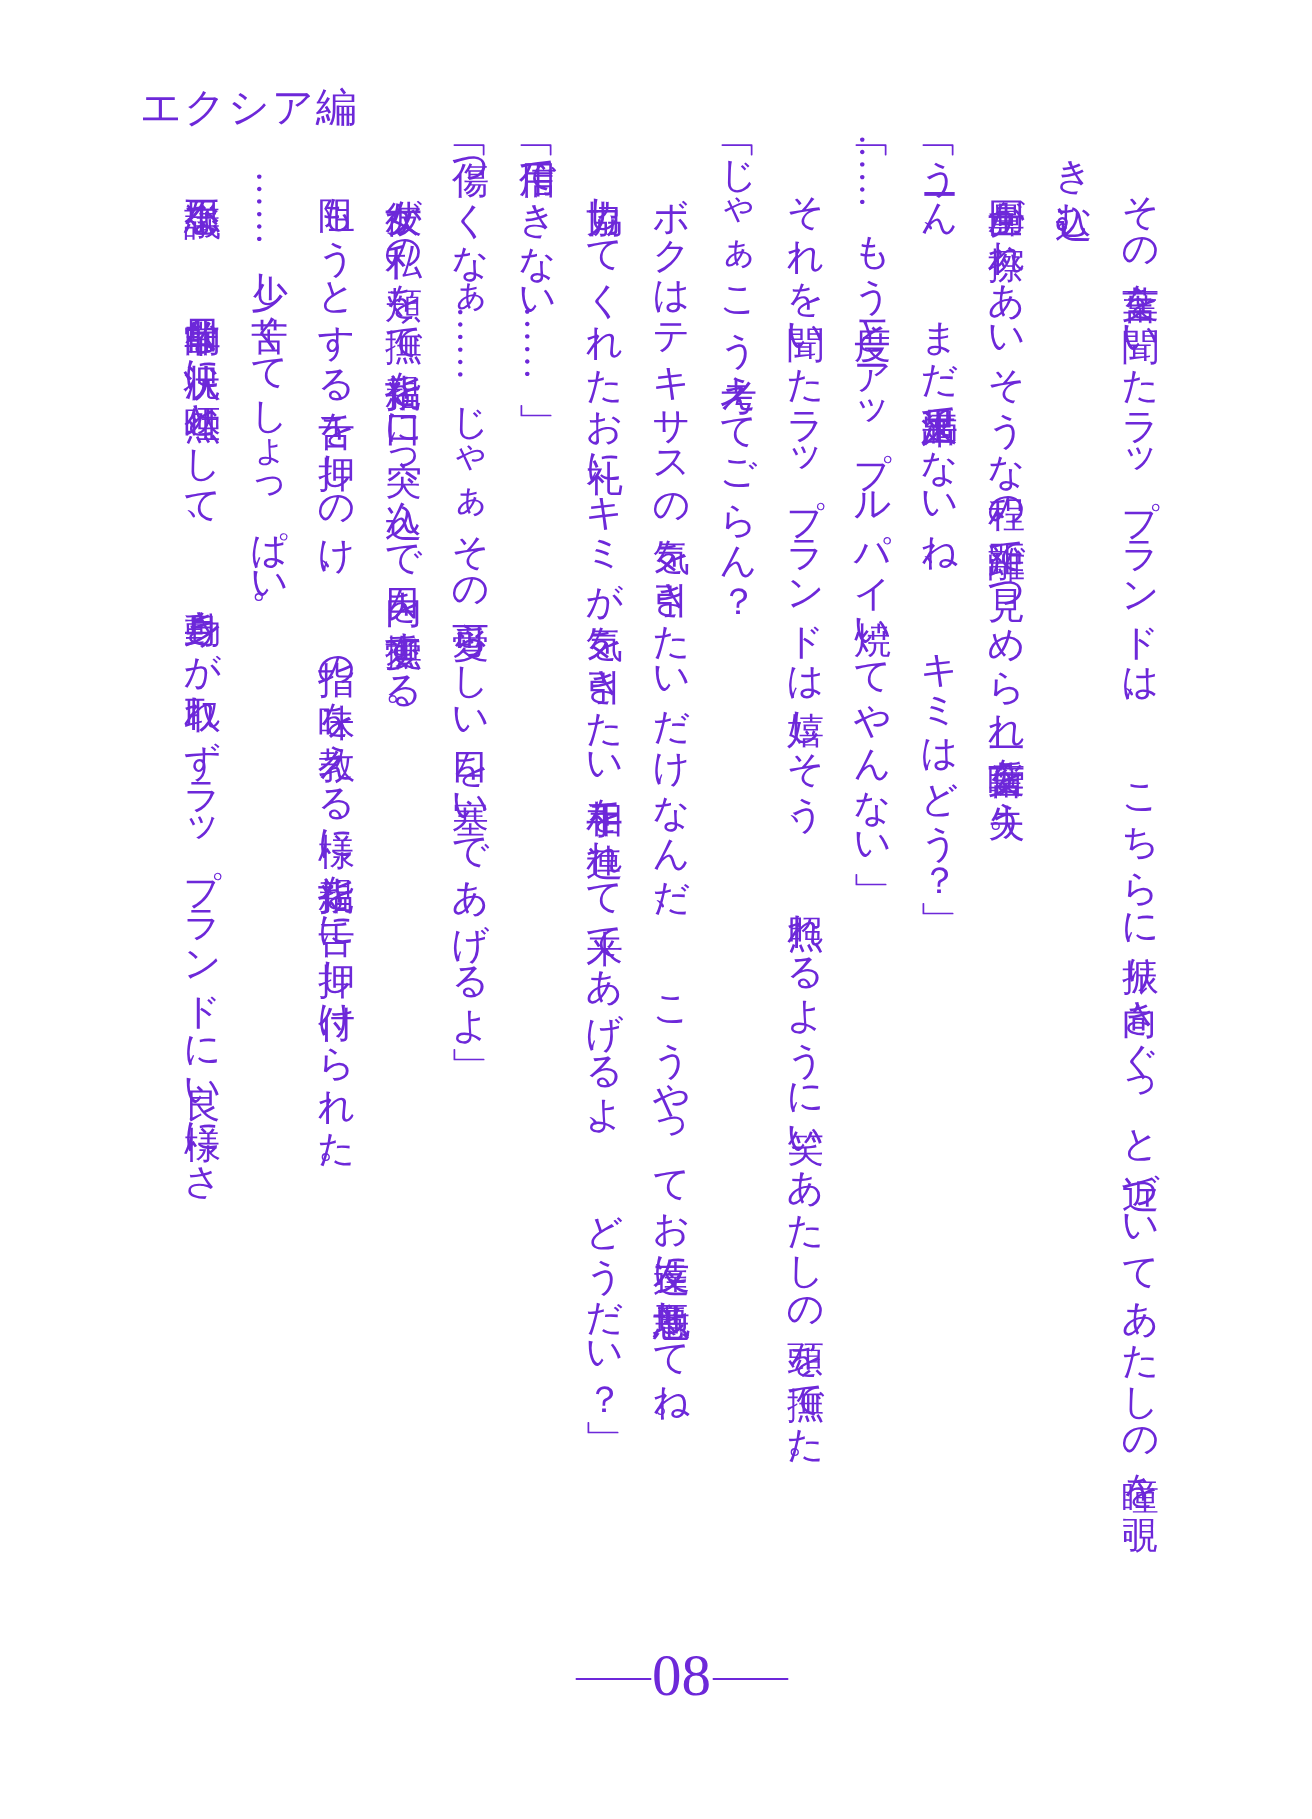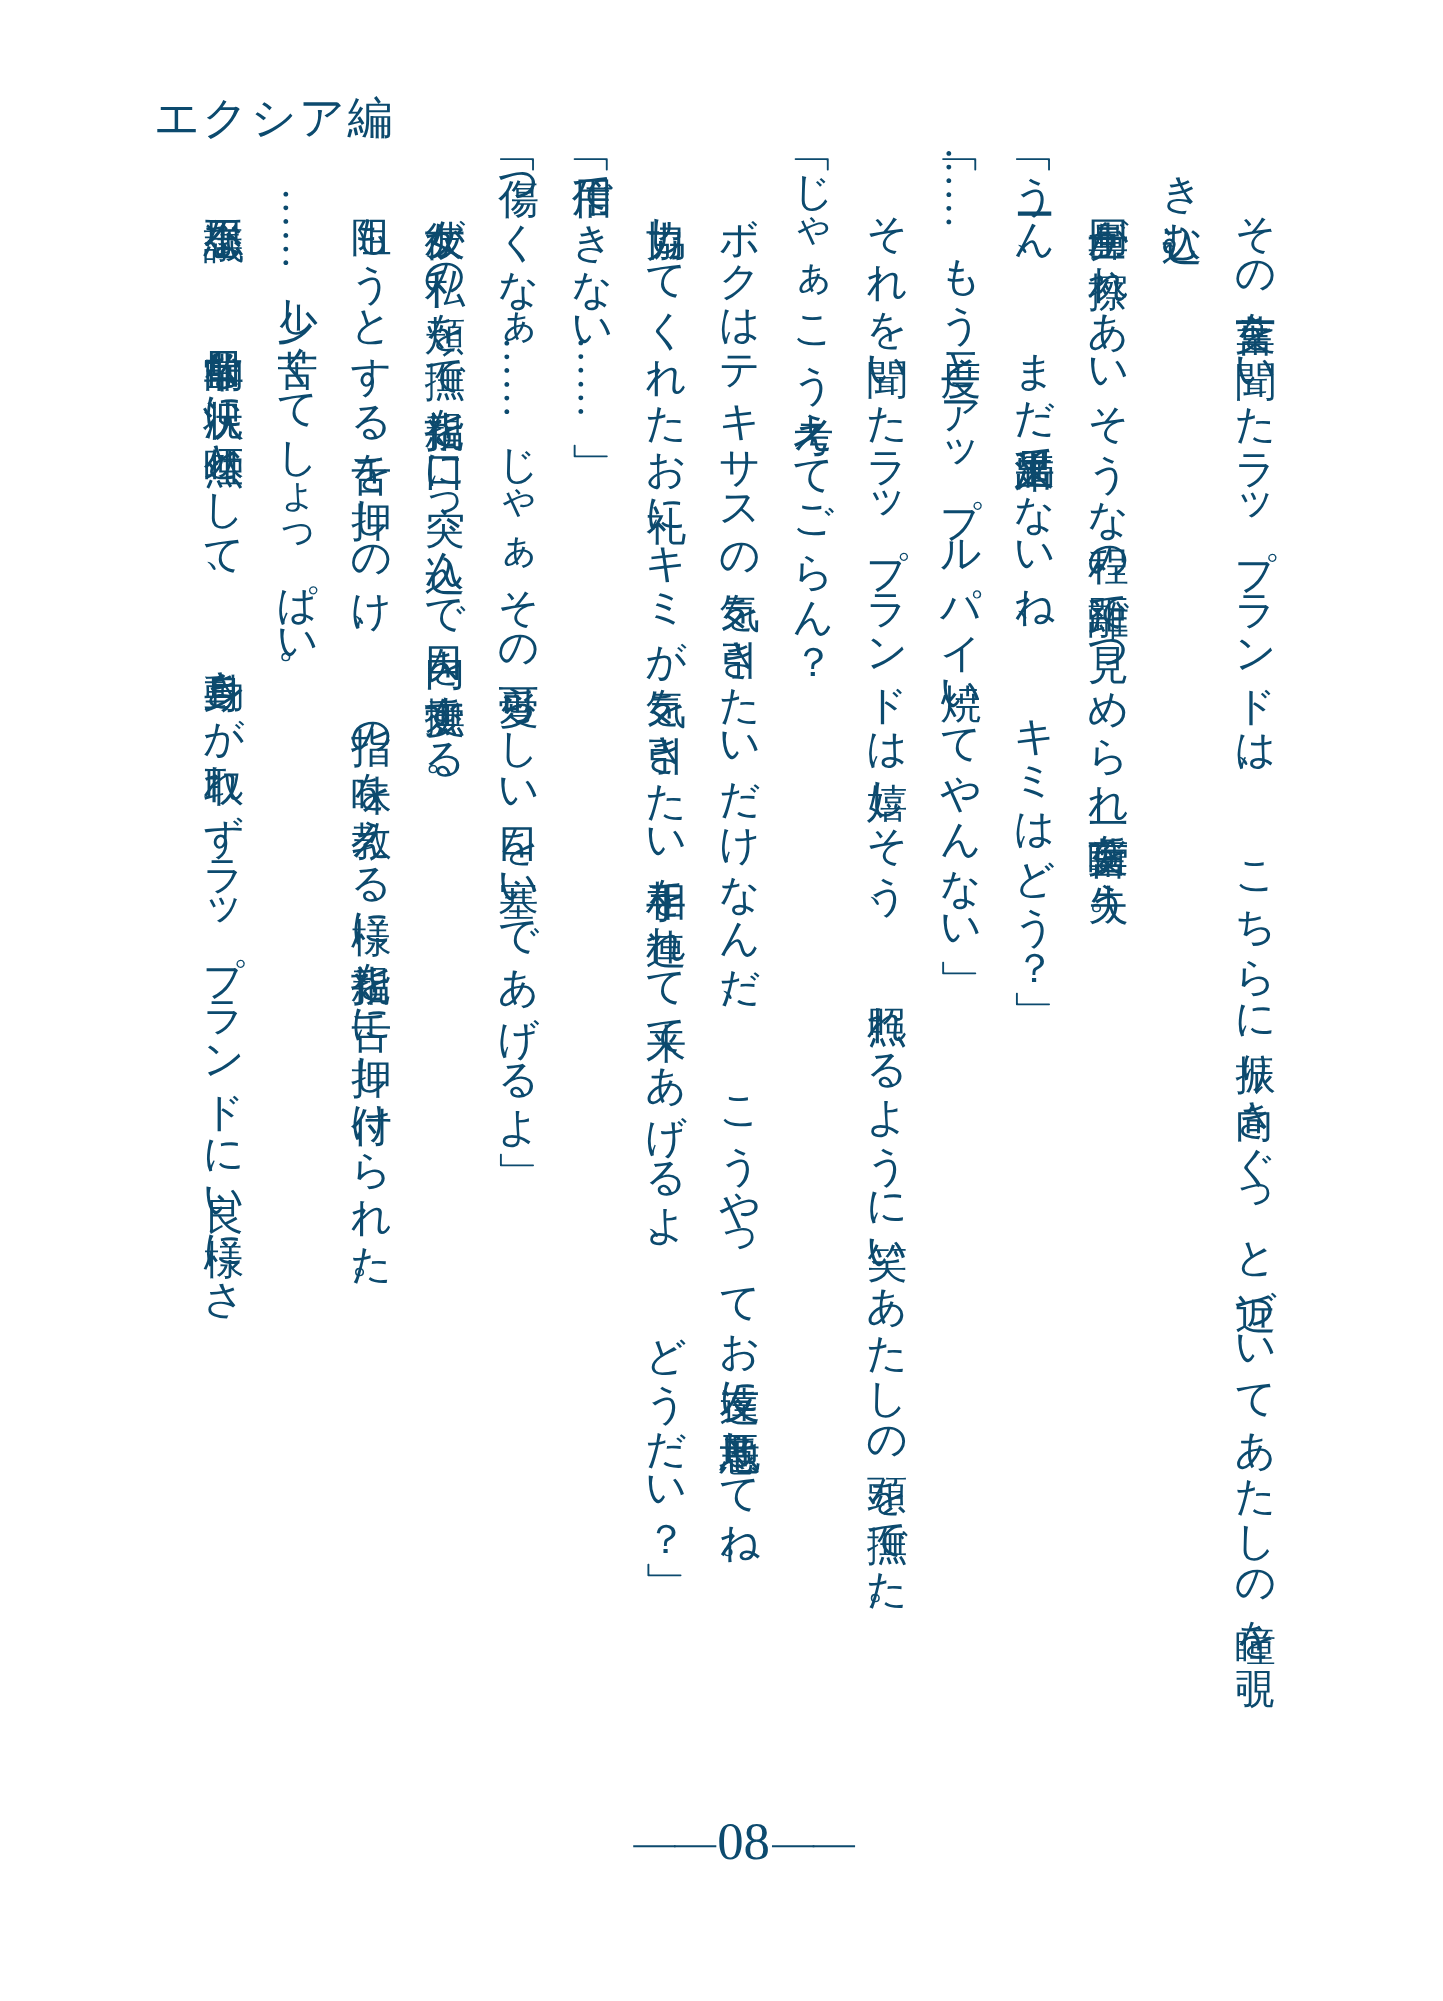--- a/index.html
+++ b/index.html
@@ -4,21 +4,21 @@
 <style>
   html, body {
     margin: 0;
     padding: 0;
   }
   .page {
     position: relative;
     width: 1312px;
     height: 1819px;
     background: #ffffff;
-    color: #0c4a6e;
+    color: #6d28d9;
     font-family: "Liberation Serif", "DejaVu Serif", serif;
     overflow: hidden;
   }
   .chapter-header {
     position: absolute;
     left: 140px;
     top: 80px;
     font-size: 41px;
     letter-spacing: 2px;
     white-space: nowrap;
@@ -47,21 +47,21 @@
     display: flex;
     align-items: center;
     white-space: nowrap;
   }
   .footer-dash {
     font-size: 38px;
     line-height: 1;
     letter-spacing: -1px;
   }
   .page-number {
-    font-size: 48px;
+    font-size: 59px;
     line-height: 1;
     padding: 0 2px;
   }
 </style>
 </head>
 <body>
 
 <div class="page">
 
   <div class="chapter-header">エクシア編</div>

